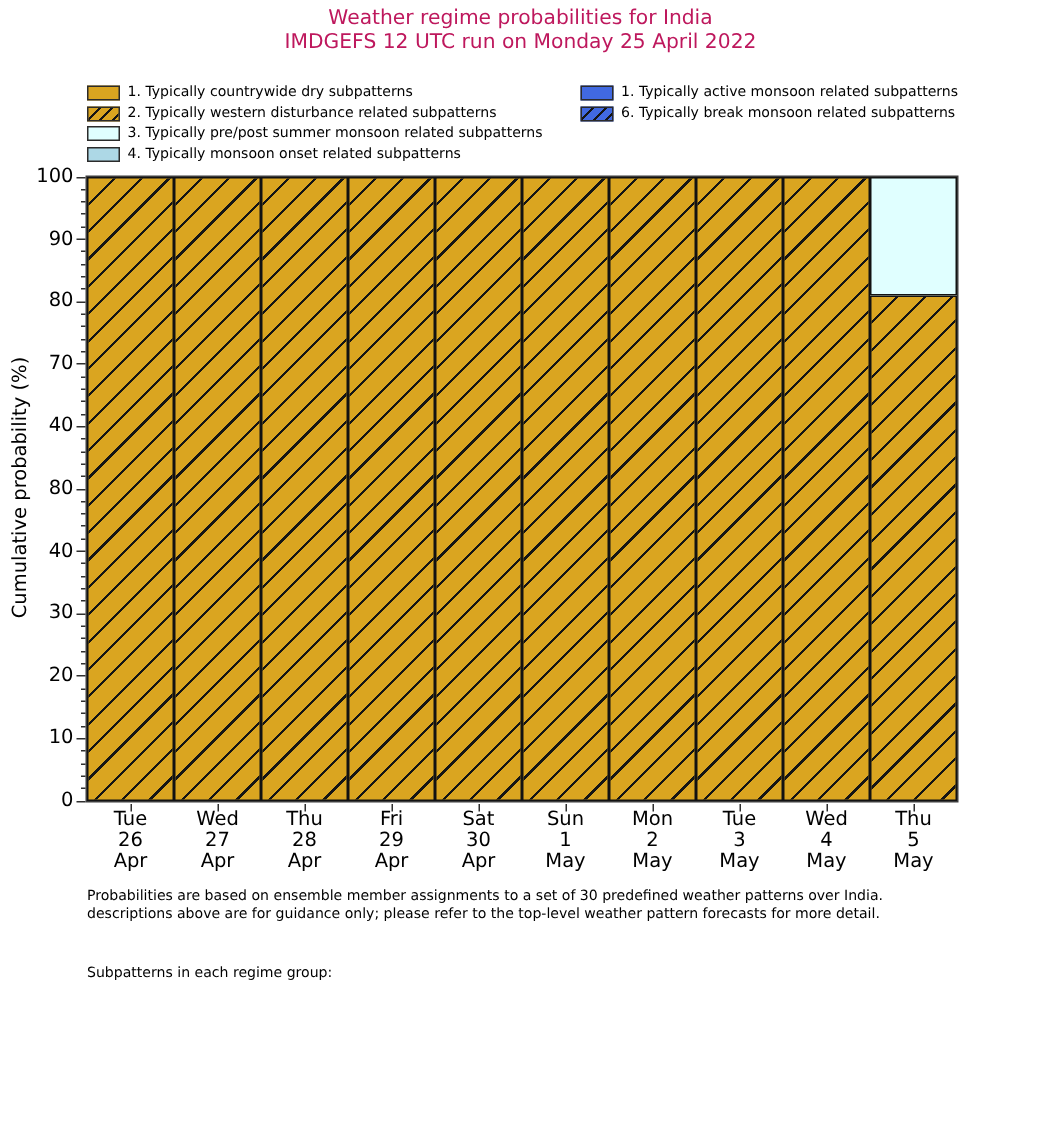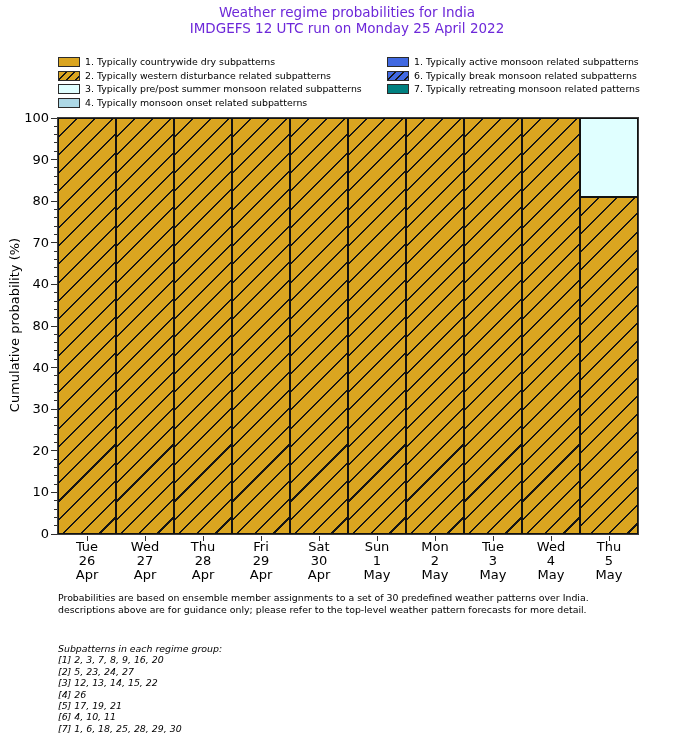--- a/index.html
+++ b/index.html
@@ -2,21 +2,21 @@
 <html><head>
 <meta charset="utf-8">
 <style>
   html,body{margin:0;padding:0;background:#fff;}
   #screenshot{
     position:relative;width:700px;height:754px;background:#ffffff;
     font-family:"DejaVu Sans",sans-serif;color:#000;overflow:hidden;
   }
   
   #title-block{position:absolute;left:57px;top:4px;width:580px;text-align:center;}
-  #title-block .t-line{font-size:13.5px;line-height:16px;color:#6d28d9;}
+  #title-block .t-line{font-size:13.5px;line-height:16px;color:#be185d;}
   
   #legend{position:absolute;left:58px;top:55px;width:600px;}
   .legend-col{position:absolute;top:0;}
   #legend-col-1{left:0;}
   #legend-col-2{left:329px;}
   .legend-item{display:flex;align-items:center;height:13.7px;}
   .legend-swatch{
     width:20px;height:8px;border:1px solid #2b2b2b;margin-right:5px;flex:0 0 auto;
   }
   .legend-label{font-size:9.4px;line-height:10px;white-space:nowrap;}
@@ -39,21 +39,21 @@
   }
   #ylabel{
     position:absolute;left:14px;top:325px;
     transform:translate(-50%,-50%) rotate(-90deg);
     font-size:13px;white-space:nowrap;
   }
   
   #footnote{position:absolute;left:58px;top:592px;}
   #footnote .fn-line{font-size:9.4px;line-height:12.2px;white-space:nowrap;}
   #subpatterns{position:absolute;left:58px;top:643px;}
-  #subpatterns .sp-line{font-size:9.4px;line-height:11.4px;white-space:nowrap;font-style:italic;}
+  #subpatterns .sp-line{font-size:9.4px;line-height:11.4px;white-space:nowrap;}
 </style>
 </head>
 <body>
 
 <div id="screenshot">
 
   <div id="title-block">
     <div class="t-line">Weather regime probabilities for India</div>
     <div class="t-line">IMDGEFS 12 UTC run on Monday 25 April 2022</div>
   </div>
@@ -78,24 +78,20 @@
         </div>
       </div>
     <div class="legend-col" id="legend-col-2">
         <div class="legend-item">
           <span class="legend-swatch" style="background-color: rgb(65, 105, 225);"></span>
           <span class="legend-label">1. Typically active monsoon related subpatterns</span>
         </div>
         <div class="legend-item">
           <span class="legend-swatch" style="background-color: rgb(65, 105, 225); background-image: repeating-linear-gradient(135deg, rgba(0, 0, 0, 0) 0px, rgba(0, 0, 0, 0) 4.5px, rgb(21, 21, 21) 4.5px, rgb(21, 21, 21) 5.9px);"></span>
           <span class="legend-label">6. Typically break monsoon related subpatterns</span>
-        </div>
-        <div class="legend-item">
-          <span class="legend-swatch" style="background-color: rgb(0, 128, 128);"></span>
-          <span class="legend-label">7. Typically retreating monsoon related patterns</span>
         </div>
       </div>
   </div>
 
   <div id="ylabel">Cumulative probability (%)</div>
 
   <div id="plot">
       <div class="bar-seg" style="left: 0px; width: 58px; bottom: 0px; height: 416px; background-color: rgb(218, 165, 32); background-image: repeating-linear-gradient(135deg, rgba(0, 0, 0, 0) 0px, rgba(0, 0, 0, 0) 11.4px, rgb(21, 21, 21) 11.4px, rgb(21, 21, 21) 12.9px);"></div>
       <div class="bar-seg" style="left: 58px; width: 58px; bottom: 0px; height: 416px; background-color: rgb(218, 165, 32); background-image: repeating-linear-gradient(135deg, rgba(0, 0, 0, 0) 0px, rgba(0, 0, 0, 0) 11.4px, rgb(21, 21, 21) 11.4px, rgb(21, 21, 21) 12.9px);"></div>
       <div class="bar-seg" style="left: 116px; width: 58px; bottom: 0px; height: 416px; background-color: rgb(218, 165, 32); background-image: repeating-linear-gradient(135deg, rgba(0, 0, 0, 0) 0px, rgba(0, 0, 0, 0) 11.4px, rgb(21, 21, 21) 11.4px, rgb(21, 21, 21) 12.9px);"></div>
@@ -231,24 +227,15 @@
       </div>
     </div>
 
   <div id="footnote">
       <div class="fn-line">Probabilities are based on ensemble member assignments to a set of 30 predefined weather patterns over India.</div>
       <div class="fn-line">descriptions above are for guidance only; please refer to the top-level weather pattern forecasts for more detail.</div>
     </div>
 
   <div id="subpatterns">
     <div class="sp-line">Subpatterns in each regime group:</div>
-    <div id="subpattern-groups">
-        <div class="sp-line">[1] 2, 3, 7, 8, 9, 16, 20</div>
-        <div class="sp-line">[2] 5, 23, 24, 27</div>
-        <div class="sp-line">[3] 12, 13, 14, 15, 22</div>
-        <div class="sp-line">[4] 26</div>
-        <div class="sp-line">[5] 17, 19, 21</div>
-        <div class="sp-line">[6] 4, 10, 11</div>
-        <div class="sp-line">[7] 1, 6, 18, 25, 28, 29, 30</div>
-      </div>
   </div>
 
 </div>
 
 </body></html>

